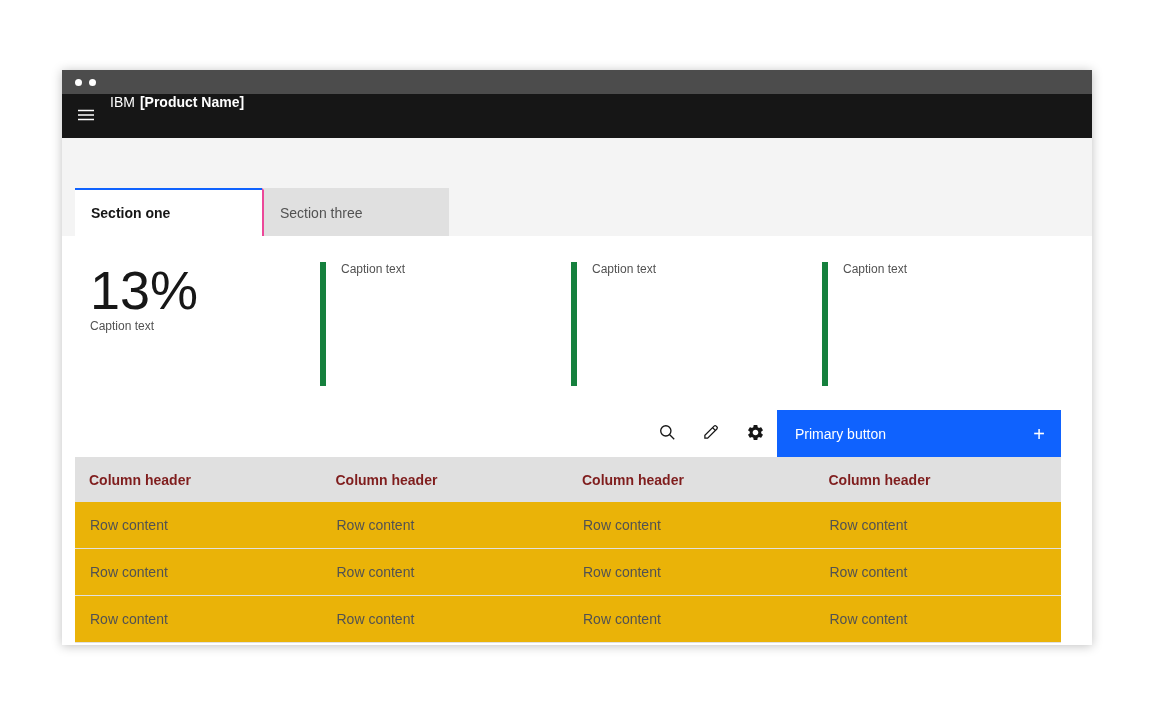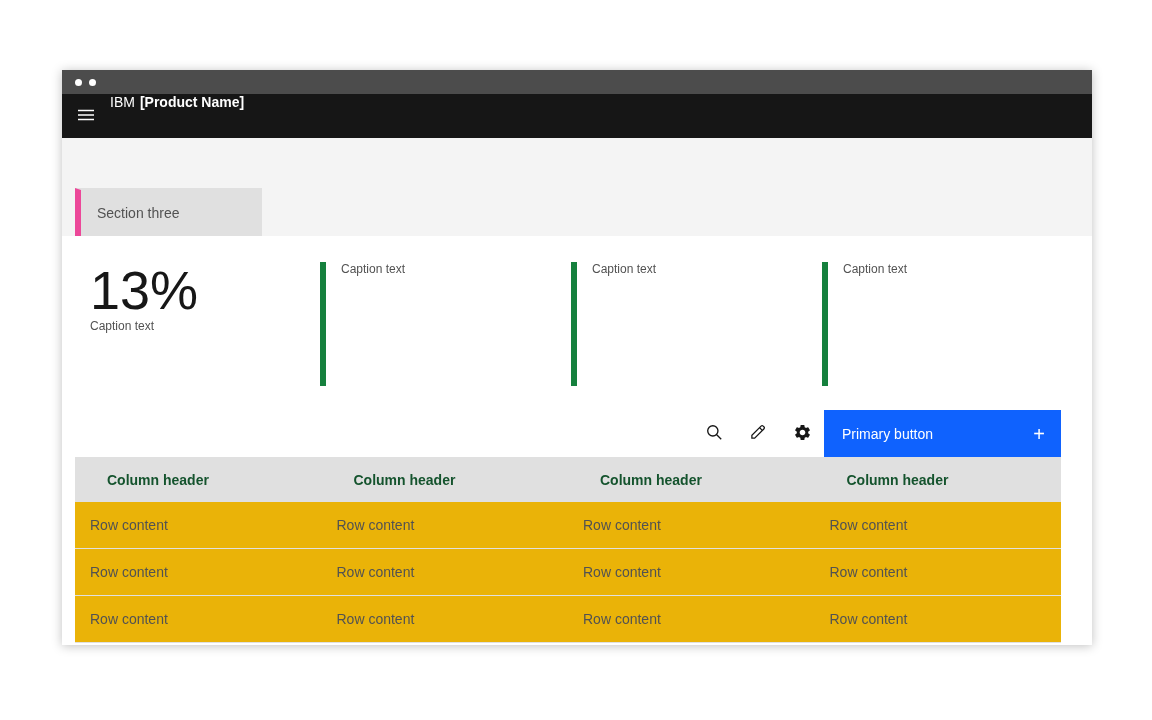--- a/index.html
+++ b/index.html
@@ -20,45 +20,45 @@
   .brand { color:#fff; font-size:14px; display:flex; gap:5px; }
   .brand .bold { font-weight:700; }
 
   
   .content { height:507px; background:#f4f4f4; overflow:hidden; }
   .tabs { display:flex; margin:50px 0 0 13px; }
   .tab { width:187px; height:48px; display:flex; align-items:center; padding-left:16px;
          font-size:14px; color:#525252; background:#e0e0e0; border-top:2px solid transparent;
          cursor:pointer; }
   .tab.active { background:#fff; border-top:2px solid #0f62fe; color:#161616; font-weight:700; }
-  .tab.divided { border-left:6px solid #ec4899; }
+  .tab.divided { border-left:2px solid #ec4899; }
 
   .panel { background:#fff; height:409px; }
 
   
   .stats { display:flex; padding:26px 0 0 13px; height:174px; }
   .stat { width:251px; padding-left:15px; height:124px; border-right:6px solid #15803d; }
   .stat:last-child { border-right:none; }
   .stat-value { font-size:54px; font-weight:300; color:#171717; line-height:1.05; }
   .stat-caption { font-size:12px; color:#525252; }
 
   
   .table-wrap { margin:0 31px 0 13px; }
   .toolbar { height:47px; display:flex; align-items:stretch; justify-content:flex-end;
              background:#fff; }
   .icon-btn { width:44px; display:flex; align-items:center; justify-content:center;
               background:transparent; border:none; cursor:pointer; }
-  .primary-btn { width:237px; background:#0f62fe; color:#fff; border:none; cursor:pointer;
+  .primary-btn { width:284px; background:#0f62fe; color:#fff; border:none; cursor:pointer;
                  display:flex; align-items:center; justify-content:space-between;
                  padding:0 16px 0 18px; font-size:14px; font-family:inherit; }
   .primary-plus { font-size:20px; font-weight:300; line-height:1; }
 
   .thead { display:flex; background:#e0e0e0; height:45px; }
-  .th { width:25%; display:flex; align-items:center; padding-left:32px;
-        font-size:14px; font-weight:700; color:#14532d; }
+  .th { width:25%; display:flex; align-items:center; padding-left:14px;
+        font-size:14px; font-weight:700; color:#7f1d1d; }
   .trow { display:flex; background:#eab308; height:47px; border-bottom:1px solid #e0e0e0; }
   .td { width:25%; display:flex; align-items:center; padding-left:15px;
         font-size:14px; color:#525252; }
 </style>
 </head>
 <body>
 
 <div class="window">
 
   <div class="chrome">
@@ -76,20 +76,23 @@
     </button>
     <div class="brand">
       <span>IBM</span>
       <span class="bold">[Product Name]</span>
     </div>
   </div>
 
   <div class="content">
 
     <div class="tabs">
+      <div class="tab active">
+        <span>Section one</span>
+      </div>
       <div class="tab divided">
         <span>Section three</span>
       </div>
     </div>
 
     <div class="panel">
 
       <div class="stats">
         <div class="stat">
           <div class="stat-value">13%</div>

